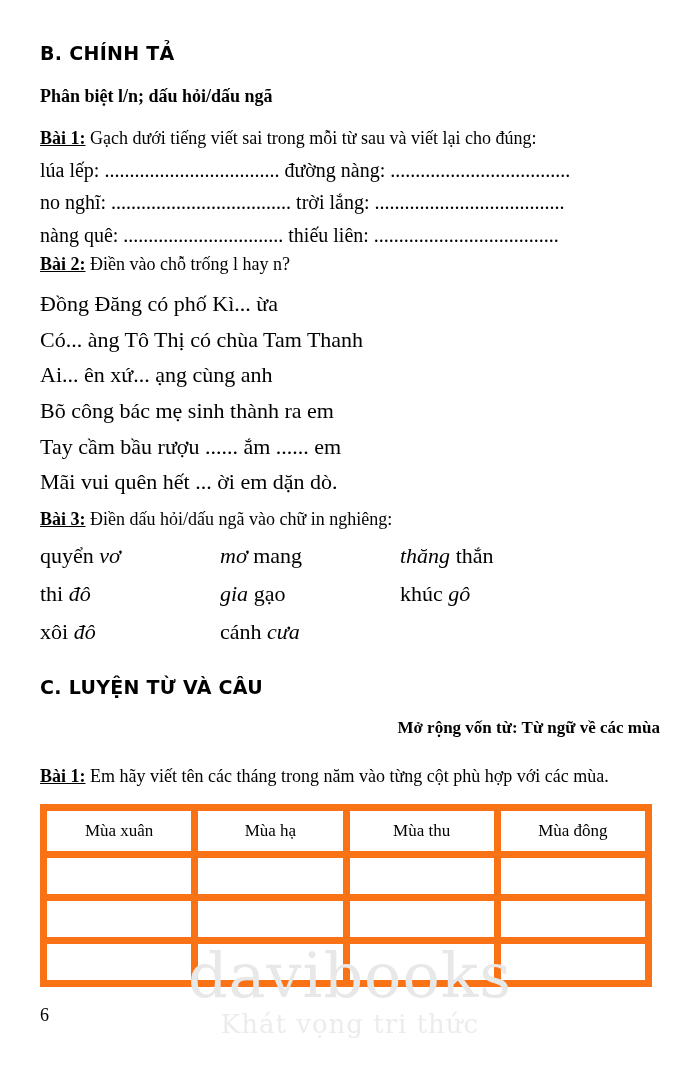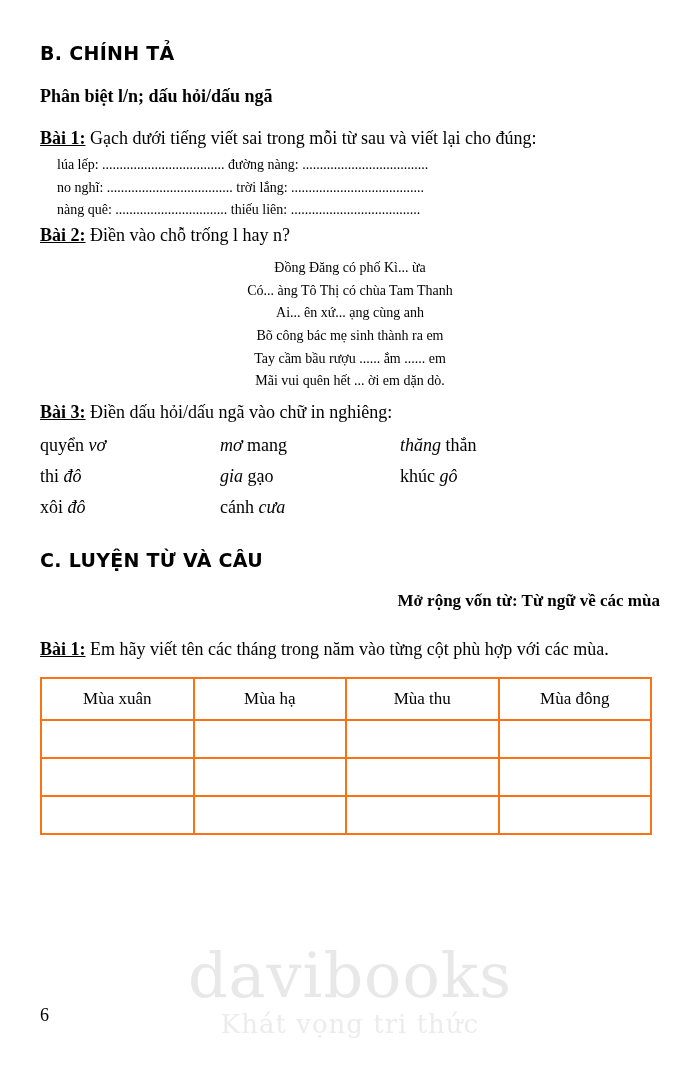--- a/index.html
+++ b/index.html
@@ -61,34 +61,32 @@
   .exercise {
     font-size: 18px;
     line-height: 1.5;
     margin: 0 0 2px 0;
   }
   .ex-label {
     text-decoration: underline;
     font-weight: bold;
   }
   .fill-line {
-    font-size: 14px;
+    font-size: 20px;
     line-height: 1.62;
     white-space: nowrap;
-    margin-left: 17px;
   }
   .poem {
-    text-align: center;
-    font-size: 14px;
+    font-size: 22px;
     line-height: 1.62;
   }
   .b3-grid {
     display: grid;
     grid-template-columns: 180px 180px 200px;
-    font-size: 18px;
+    font-size: 22px;
     line-height: 1.72;
     margin-top: 4px;
   }
   .b3-grid span {
     white-space: nowrap;
   }
   .it {
     font-style: italic;
   }
   .spacer-sm { height: 6px; }
@@ -98,21 +96,21 @@
     line-height: 1.5;
     margin: 0;
   }
   table.seasons {
     border-collapse: collapse;
     width: 612px;
     margin-top: 14px;
     table-layout: fixed;
   }
   table.seasons td, table.seasons th {
-    border: 2px solid #f97316;
+    border: 7px solid #f97316;
     height: 34px;
     text-align: center;
     font-size: 17px;
     font-weight: normal;
     font-family: "Liberation Serif", serif;
   }
   table.seasons thead td {
     height: 38px;
   }
   .page-number {

